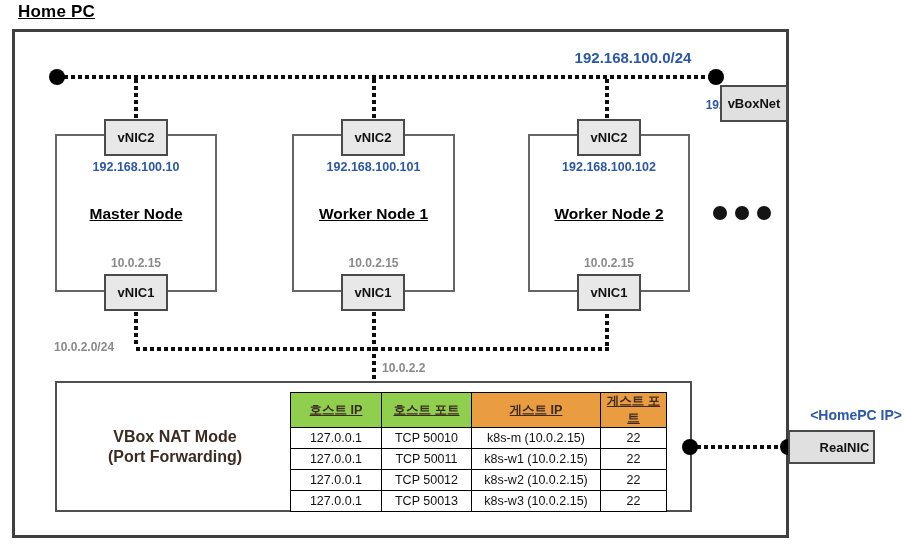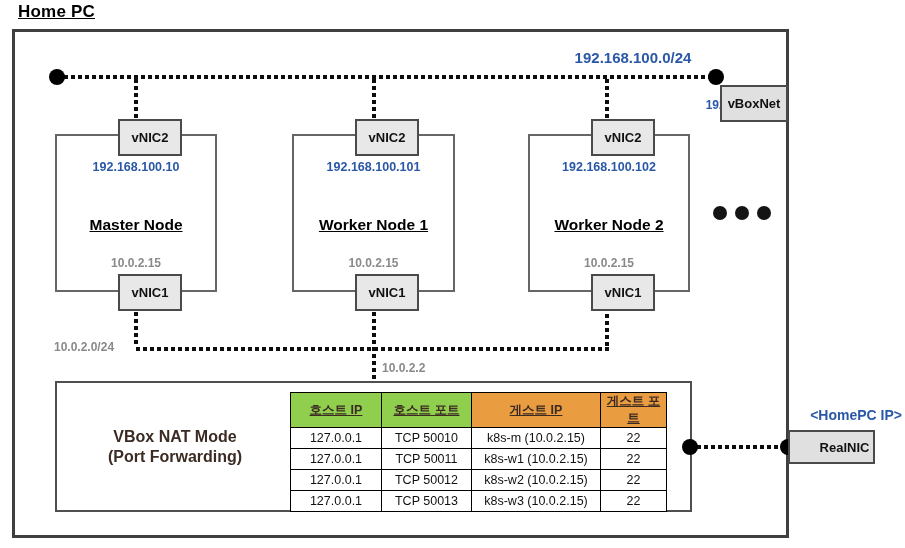--- a/index.html
+++ b/index.html
@@ -30,35 +30,35 @@
 
   .top-net-label{left:552px;top:49px;width:162px;font-size:15px;text-align:center;z-index:3;}
   .vboxnet-ip{left:700px;top:98px;width:88px;font-size:12px;text-align:center;z-index:3;}
   .bottom-net-label{left:54px;top:340px;width:80px;font-size:12px;z-index:3;}
   .gateway-label{left:382px;top:361px;font-size:12px;z-index:3;}
   .homepc-ip-label{left:790px;top:407px;width:112px;font-size:14px;text-align:right;z-index:3;}
 
   
   .nic-box{background:#e8e8e8;border:2px solid #4a4a4a;box-sizing:border-box;
            display:flex;align-items:center;justify-content:center;
-           font-size:13px;font-weight:bold;color:#111;z-index:5;margin-left:14px;}
+           font-size:13px;font-weight:bold;color:#111;z-index:5;}
   .edge-box{background:#e0e0e0;border:2px solid #4a4a4a;box-sizing:border-box;
             display:flex;align-items:center;justify-content:center;
             font-size:13px;font-weight:bold;color:#111;z-index:6;}
 
   
   .node{top:119px;height:194px;z-index:2;}
   .node-box{position:absolute;left:0;top:15px;width:100%;height:158px;
             border:2px solid #666;box-sizing:border-box;background:#fff;}
   .node .vnic{position:absolute;left:49px;top:0;width:64px;height:37px;}
   .node .vnic.bottom{top:155px;}
   .node .ip2{position:absolute;left:0;top:41px;width:100%;text-align:center;
              font-size:12.5px;}
   .node .name{position:absolute;left:0;top:86px;width:100%;text-align:center;
-              font-size:15.5px;font-weight:bold;color:#000;text-decoration:underline;margin-top:11px;}
+              font-size:15.5px;font-weight:bold;color:#000;text-decoration:underline;}
   .node .ip1{position:absolute;left:0;top:137px;width:100%;text-align:center;
              font-size:12px;}
 
   
   .nat-box{left:55px;top:381px;width:637px;height:131px;border:2px solid #4f4f4f;
            box-sizing:border-box;background:#fff;z-index:2;}
   .nat-title{left:60px;top:427px;width:230px;text-align:center;font-size:16px;
              font-weight:bold;color:#3b2b23;line-height:1.25;z-index:3;}
 
   

